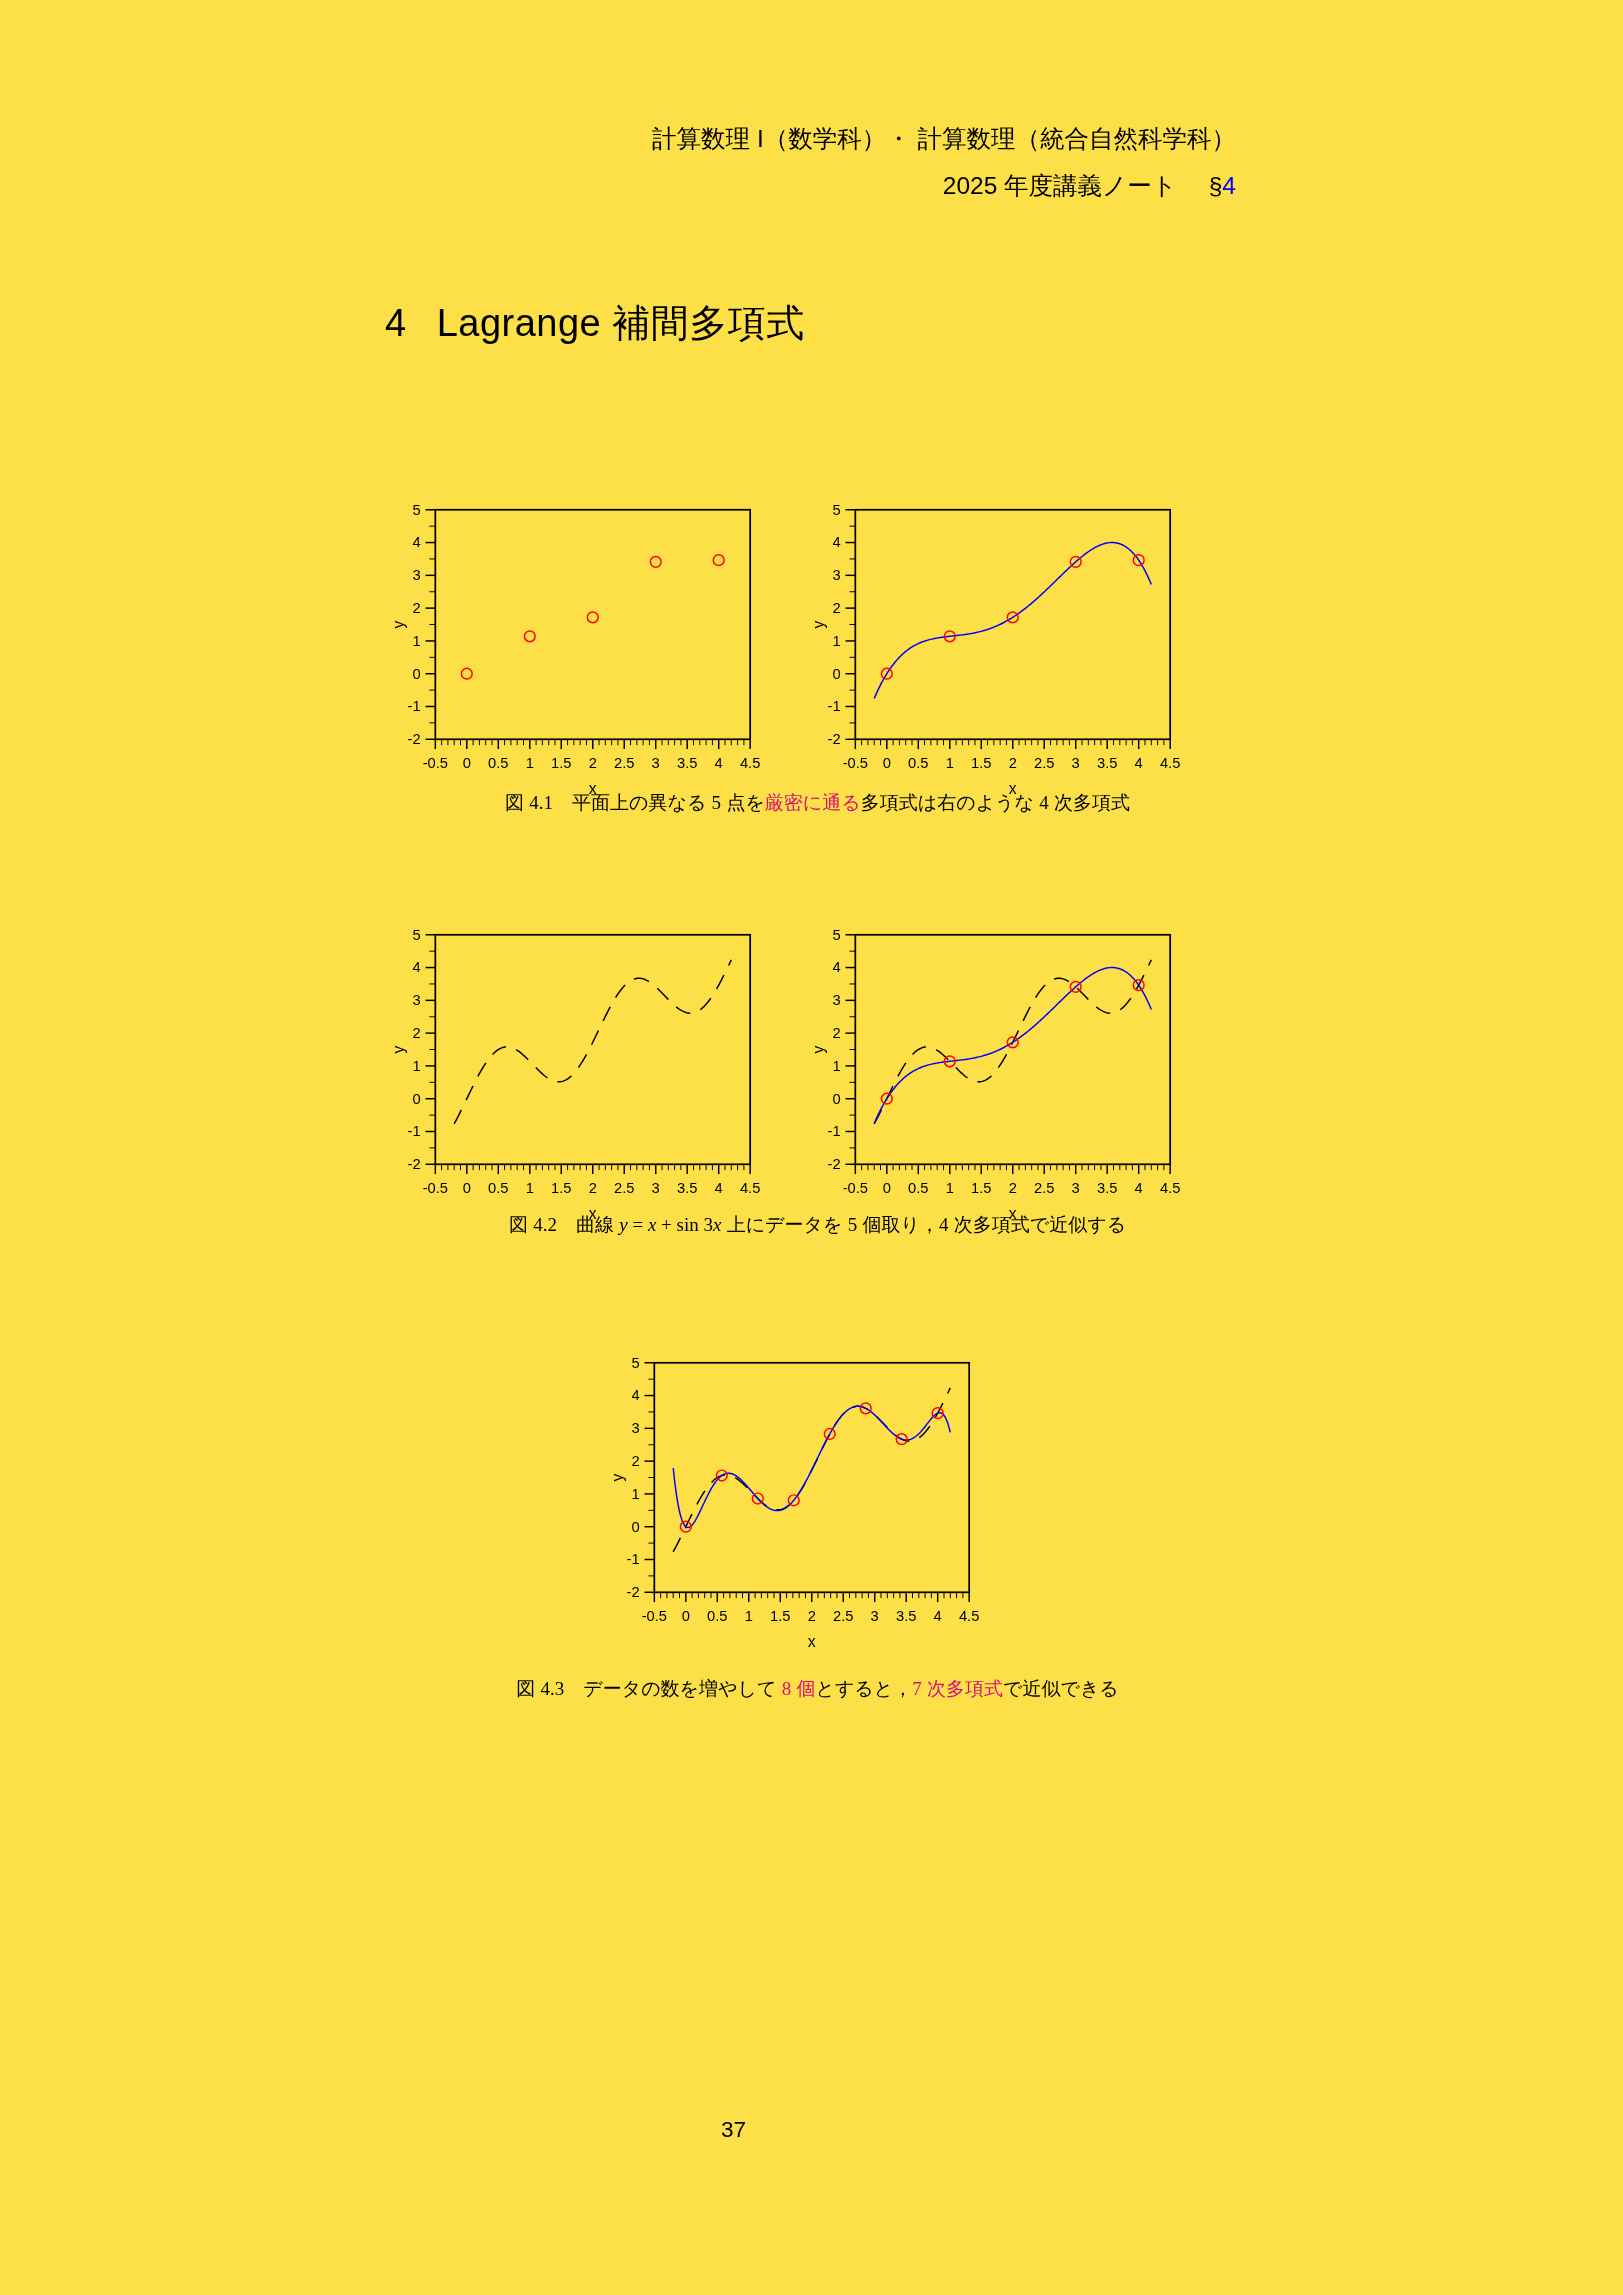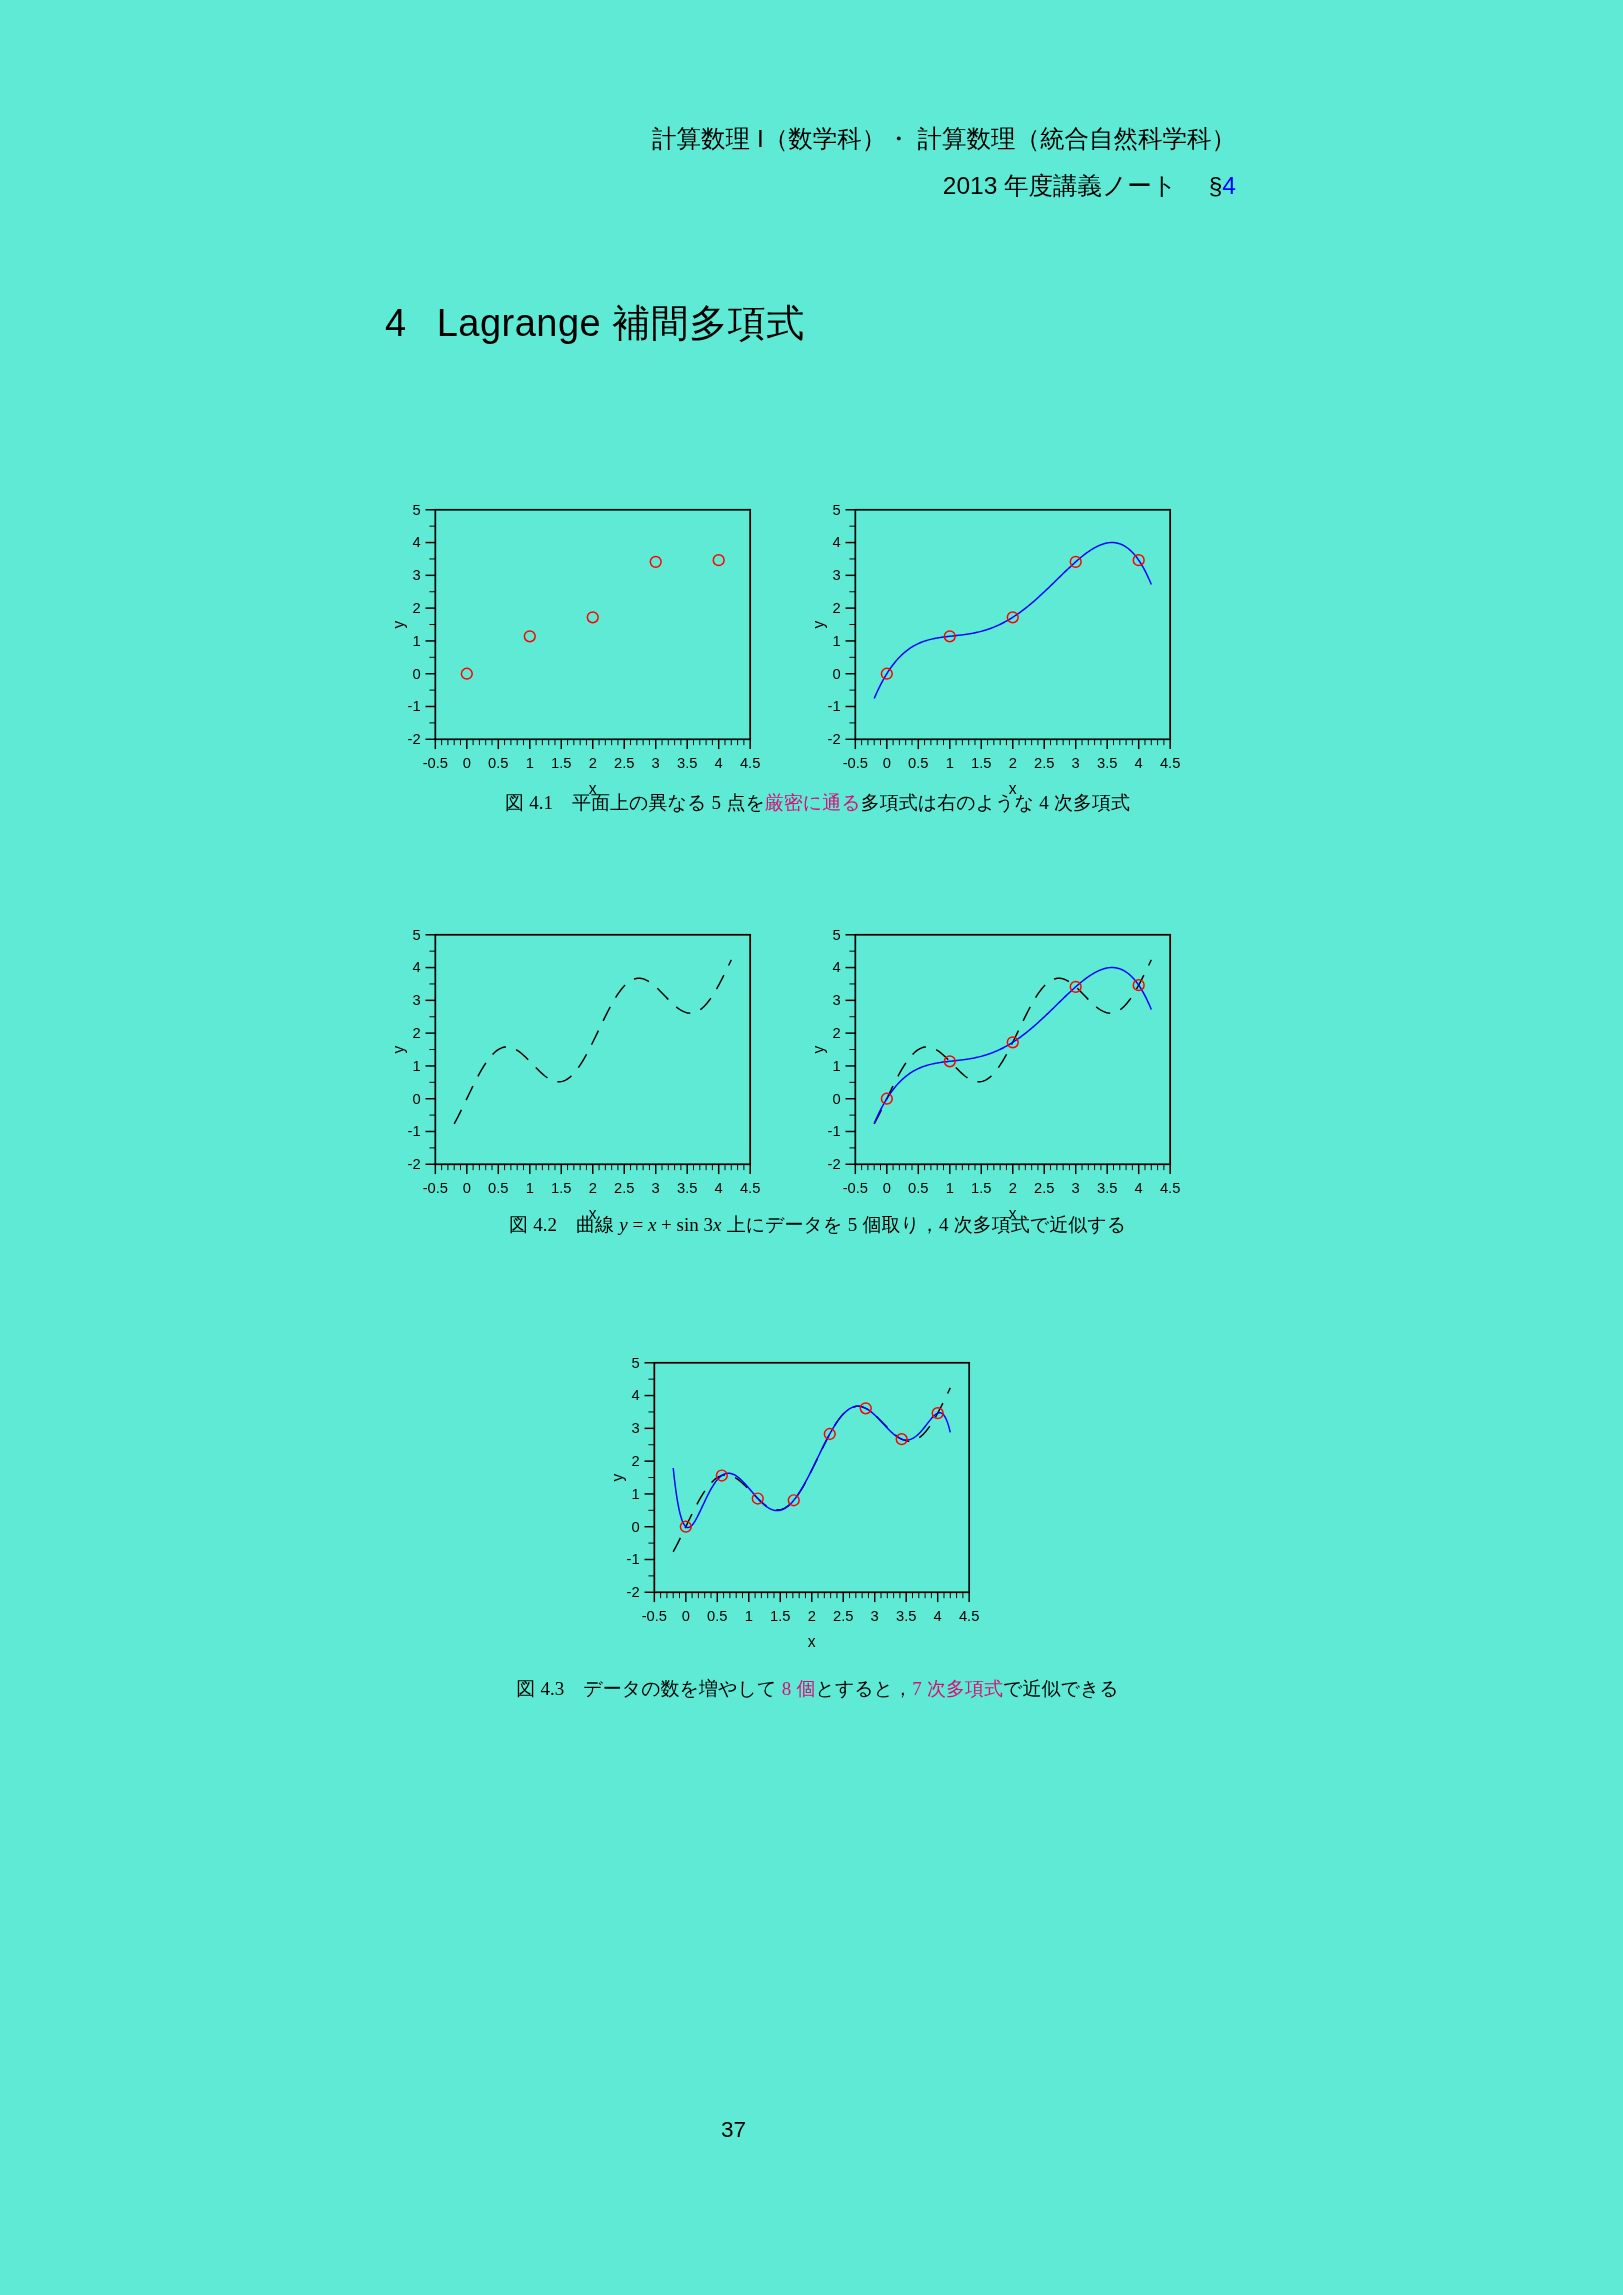--- a/index.html
+++ b/index.html
@@ -1,16 +1,16 @@
 <!DOCTYPE html>
 <html style="font-size:7.9px"><head>
 <meta charset="utf-8">
 <style>
   html,body{margin:0;padding:0;background:#ffffff;}
-  .page{position:relative;width:1623px;height:2295px;background:#5eead4;color:#000;
+  .page{position:relative;width:1623px;height:2295px;background:#fde047;color:#000;
         font-family:"Liberation Sans","DejaVu Sans",sans-serif;overflow:hidden;}
   .hdr{position:absolute;left:385px;width:851px;text-align:right;font-size:24.5px;white-space:nowrap;}
   .hdr-l1{top:122px;}
   .hdr-l2{top:169px;}
   .hgap{display:inline-block;width:32px;}
   .sec-title{position:absolute;left:385px;top:298px;font-size:38px;white-space:nowrap;letter-spacing:0.5px;}
   .tgap{display:inline-block;width:30px;}
   .ref{position:absolute;left:385px;width:851px;top:387px;text-align:right;font-size:23.6px;white-space:nowrap;}
   .caption{position:absolute;left:393px;width:849px;text-align:center;font-size:19px;white-space:nowrap;}
   .caption .num,.caption .rm{font-family:"Liberation Serif","DejaVu Serif",serif;}
@@ -18,21 +18,21 @@
   .pageno{position:absolute;left:721px;top:2117px;width:59px;text-align:left;font-size:22.6px;}
   svg{position:absolute;overflow:visible;}
 </style>
 </head>
 <body>
 
 <div class="page">
 
   <div class="hdr hdr-l1">計算数理 I（数学科）・ 計算数理（統合自然科学科）</div>
 
-  <div class="hdr hdr-l2"><span>2013 年度講義ノート</span><span class="hgap"></span><span>§</span><span class="blue" style="color: rgb(0, 0, 255);">4</span></div>
+  <div class="hdr hdr-l2"><span>2025 年度講義ノート</span><span class="hgap"></span><span>§</span><span class="blue" style="color: rgb(0, 0, 255);">4</span></div>
 
   <div class="sec-title"><span>4</span><span class="tgap"></span><span>Lagrange 補間多項式</span></div>
 
 
   <div id="plots">
       <svg width="374" height="307" viewBox="0 0 762 626" style="left: 393px; top: 498px;">
         <defs>
           <clipPath id="clip-fig4-1-left">
             <rect x="86" y="24" width="642" height="468"></rect>
           </clipPath>

